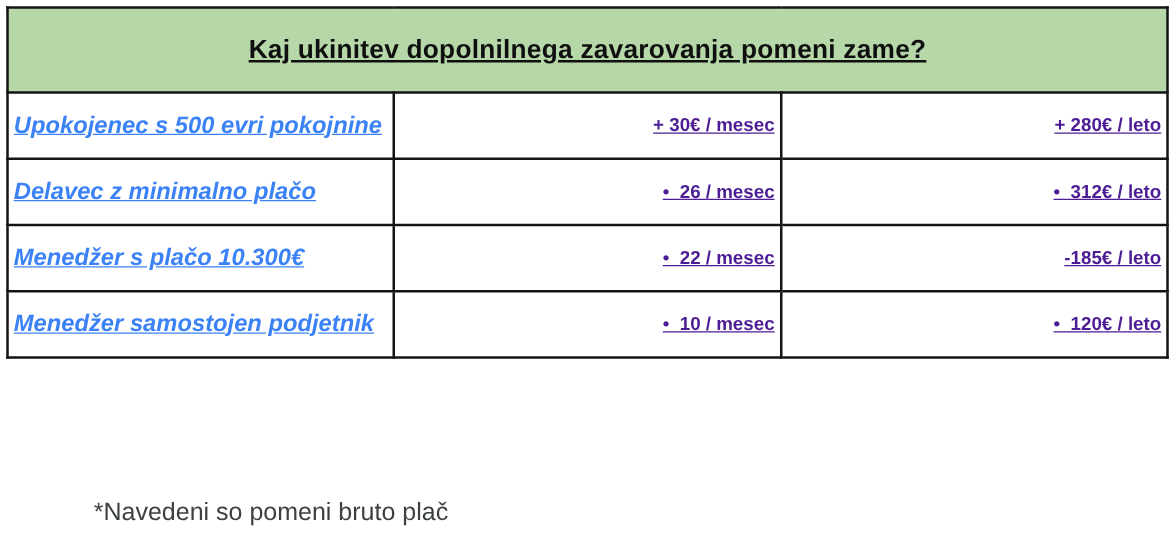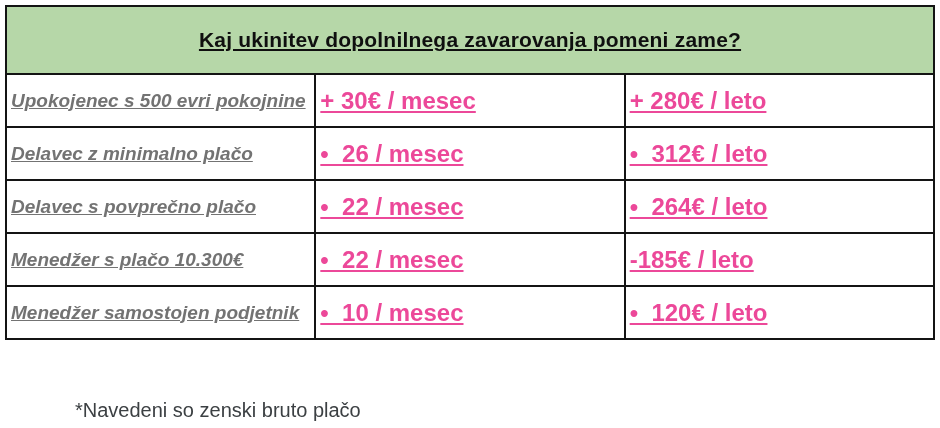--- a/index.html
+++ b/index.html
@@ -42,29 +42,29 @@
     letter-spacing: 0.2px;
   }
   td.label-cell {
     width: 376px;
     height: 43px;
     font-size: 19px;
     font-weight: bold;
     font-style: italic;
     text-align: left;
     padding-left: 14px;
-    color: #737373;
+    color: #3b82f6;
   }
   td.value-cell {
     width: 275px;
     height: 43px;
-    font-size: 24px;
+    font-size: 15px;
     font-weight: bold;
-    text-align: left;
-    color: #ec4899;
+    text-align: right;
+    color: #4c1d95;
     white-space: pre;
   }
   .footnote {
     position: absolute;
     left: 75px;
     top: 399px;
     font-size: 20px;
     font-weight: normal;
     color: #3c4043;
   }
@@ -84,31 +84,26 @@
         <td class="label-cell">Upokojenec s 500 evri pokojnine</td>
         <td class="value-cell">+ 30€ / mesec</td>
         <td class="value-cell">+ 280€ / leto</td>
       </tr>
       <tr>
         <td class="label-cell">Delavec z minimalno plačo</td>
         <td class="value-cell">•&nbsp;&nbsp;26 / mesec</td>
         <td class="value-cell">•&nbsp;&nbsp;312€ / leto</td>
       </tr>
       <tr>
-        <td class="label-cell">Delavec s povprečno plačo</td>
-        <td class="value-cell">•&nbsp;&nbsp;22 / mesec</td>
-        <td class="value-cell">•&nbsp;&nbsp;264€ / leto</td>
-      </tr>
-      <tr>
         <td class="label-cell">Menedžer s plačo 10.300€</td>
         <td class="value-cell">•&nbsp;&nbsp;22 / mesec</td>
         <td class="value-cell">-185€ / leto</td>
       </tr>
       <tr>
         <td class="label-cell">Menedžer samostojen podjetnik</td>
         <td class="value-cell">•&nbsp;&nbsp;10 / mesec</td>
         <td class="value-cell">•&nbsp;&nbsp;120€ / leto</td>
       </tr>
     </tbody>
   </table>
 
-  <div class="footnote">*Navedeni so zenski bruto plačo</div>
+  <div class="footnote">*Navedeni so pomeni bruto plač</div>
 </div>
 
 </body></html>

